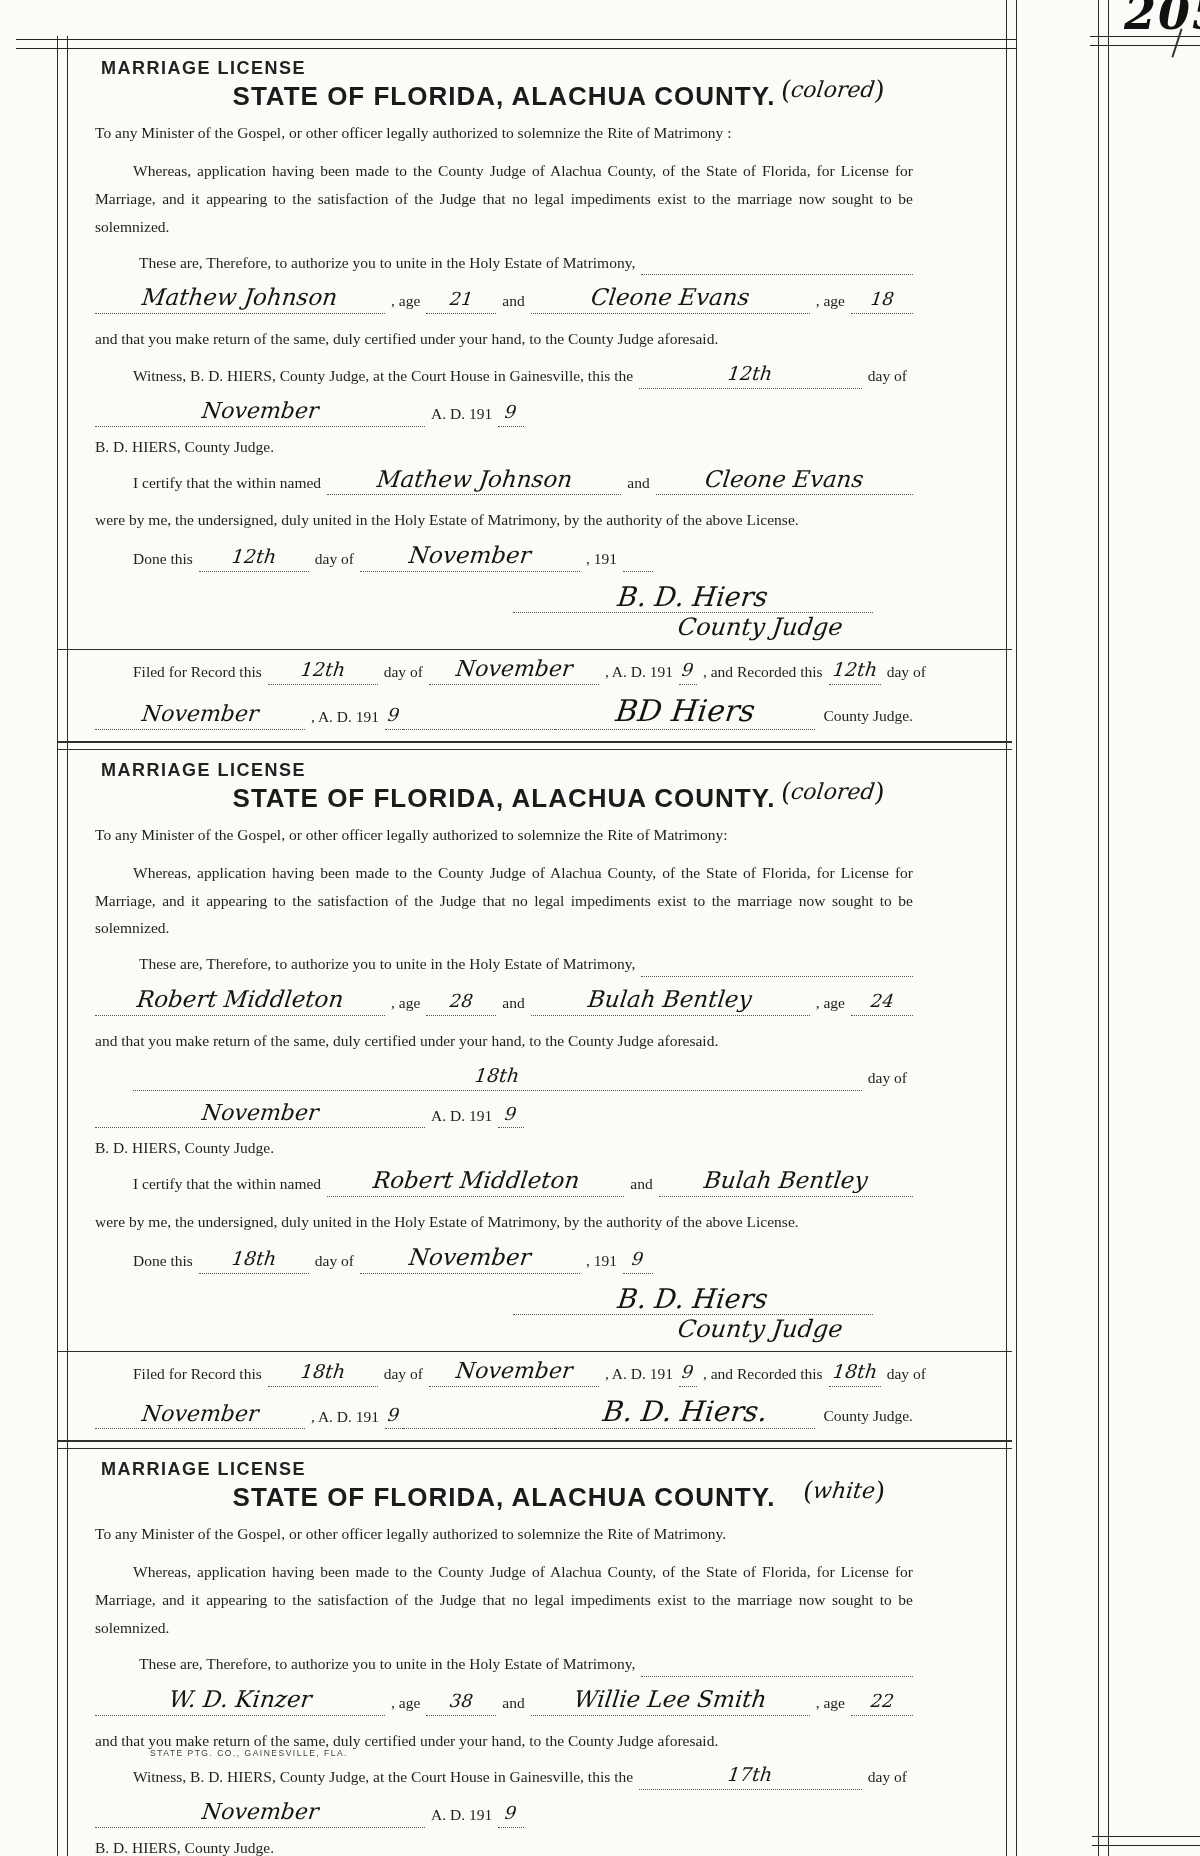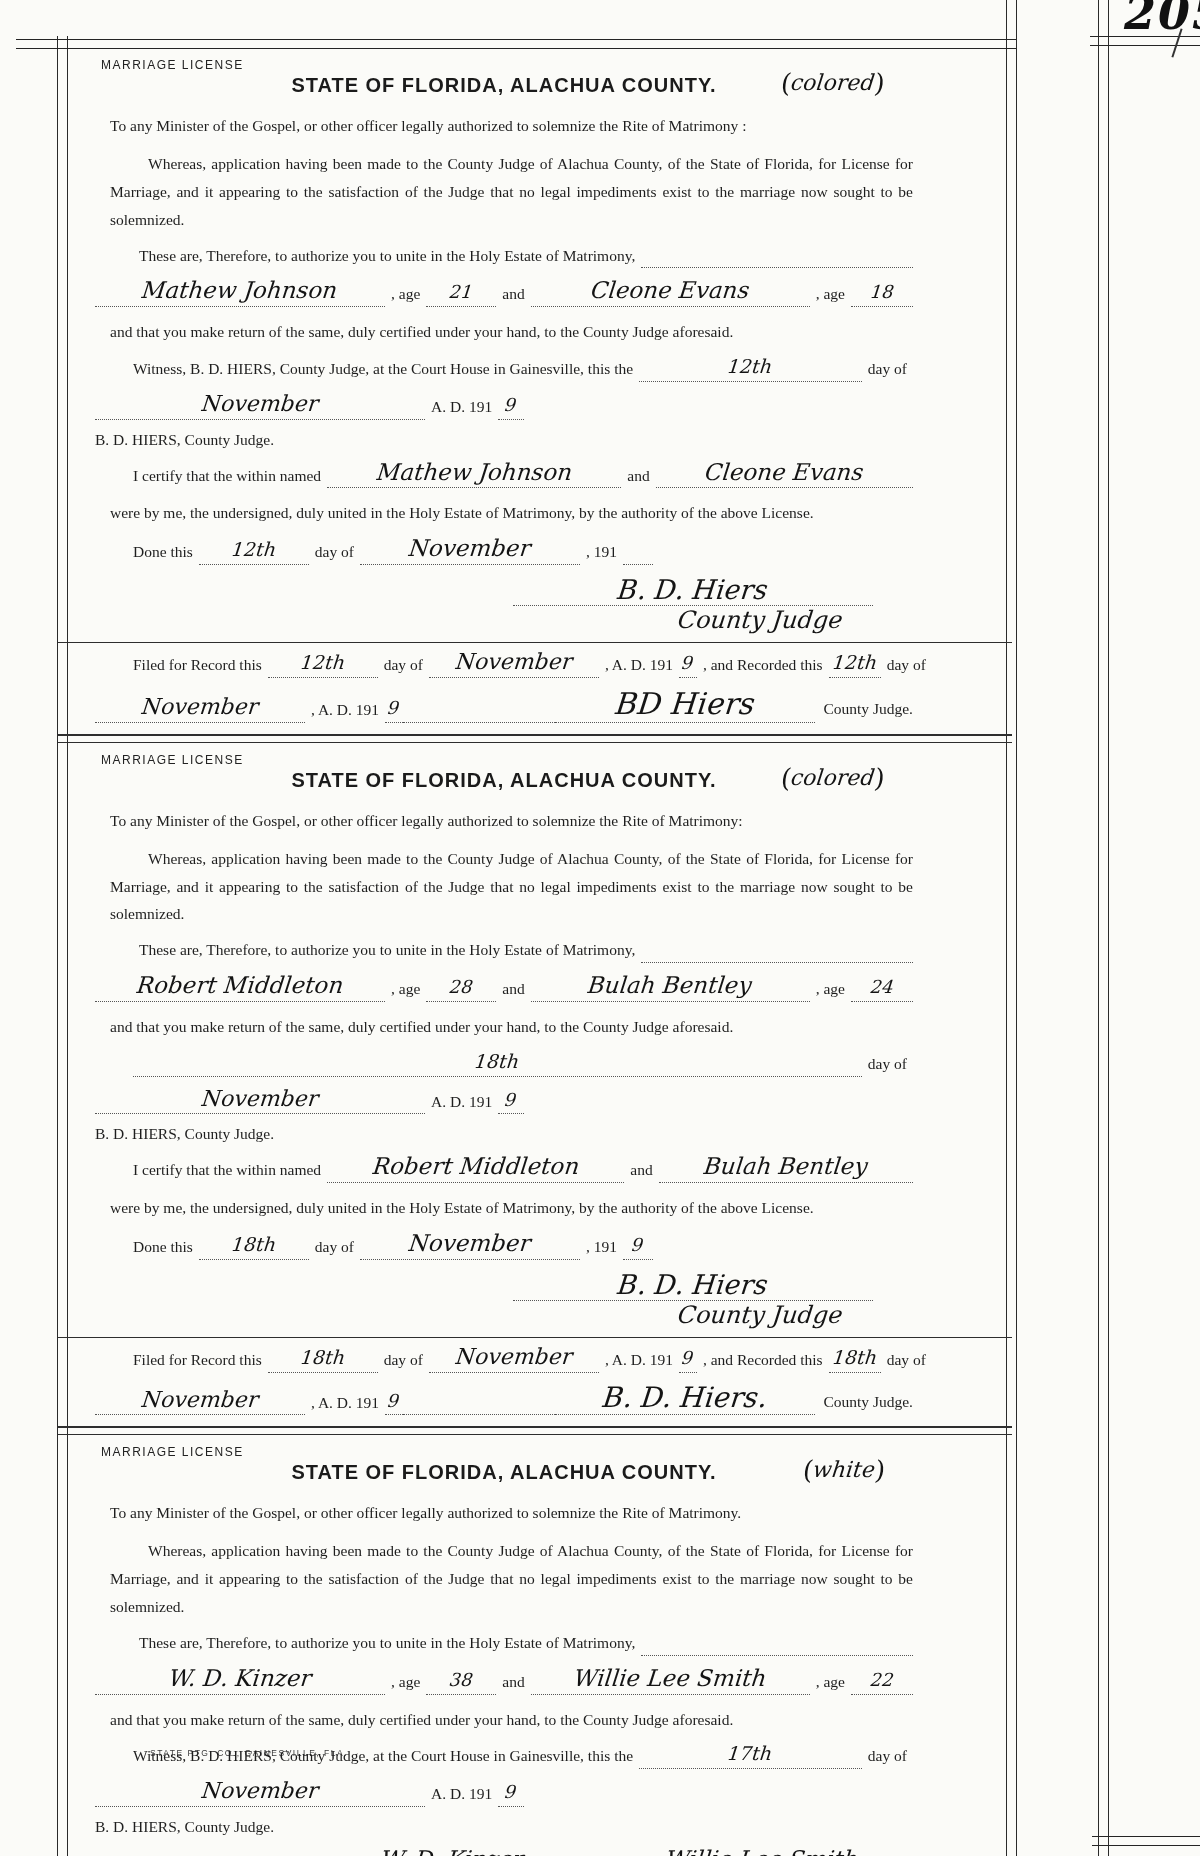--- a/index.html
+++ b/index.html
@@ -27,32 +27,32 @@
   .printer-line{
     position:absolute;left:150px;top:1748px;
     font-family:"Liberation Sans",sans-serif;font-size:8.5px;letter-spacing:1.5px;color:#3a3a3a;
   }
   
   .content{position:absolute;left:95px;top:48px;width:818px;}
   .license{position:relative;}
   .divider-thick{margin:6px 0 10px -37px;width:954px;height:6px;border-top:2px solid #2e2e2e;border-bottom:1.6px solid #2e2e2e;}
   .divider-thin{margin:10px 0 8px -37px;width:954px;border-top:1.8px solid #2e2e2e;}
   .form-label{
-    font-family:"Liberation Sans",sans-serif;font-weight:normal;font-size:12px;
+    font-family:"Liberation Sans",sans-serif;font-weight:bold;font-size:18px;
     letter-spacing:1.5px;color:#222;margin:10px 0 0 6px;
   }
   .title-row{position:relative;height:34px;margin-top:2px;}
   .title{
     margin:0;text-align:center;font-family:"Liberation Sans",sans-serif;font-weight:bold;
-    font-size:20px;letter-spacing:1px;color:#1b1b1b;
+    font-size:26px;letter-spacing:1px;color:#1b1b1b;
   }
   .notation{position:absolute;right:28px;top:-4px;font-size:22px;}
   .notation::before{content:"(";font-style:normal;font-size:26px;vertical-align:-2px;}
   .notation::after{content:")";font-style:normal;font-size:26px;vertical-align:-2px;}
-  p{margin:0 0 10px 15px;line-height:1.8;}
+  p{margin:0 0 10px 0;line-height:1.8;}
   .addressee{margin-top:4px;}
   .just{text-align:justify;}
   .indent{text-indent:38px;}
   .line{display:flex;align-items:flex-end;margin-bottom:11px;line-height:1.6;}
   .pad-ind{padding-left:38px;}
   .fillseg{border-bottom:1.2px dotted #555;text-align:center;white-space:nowrap;}
   .dots{flex:1 1 auto;border-bottom:1.2px dotted #555;align-self:flex-end;height:4px;}
   .lbl{white-space:nowrap;padding:0 6px;}
   
   .hw{

